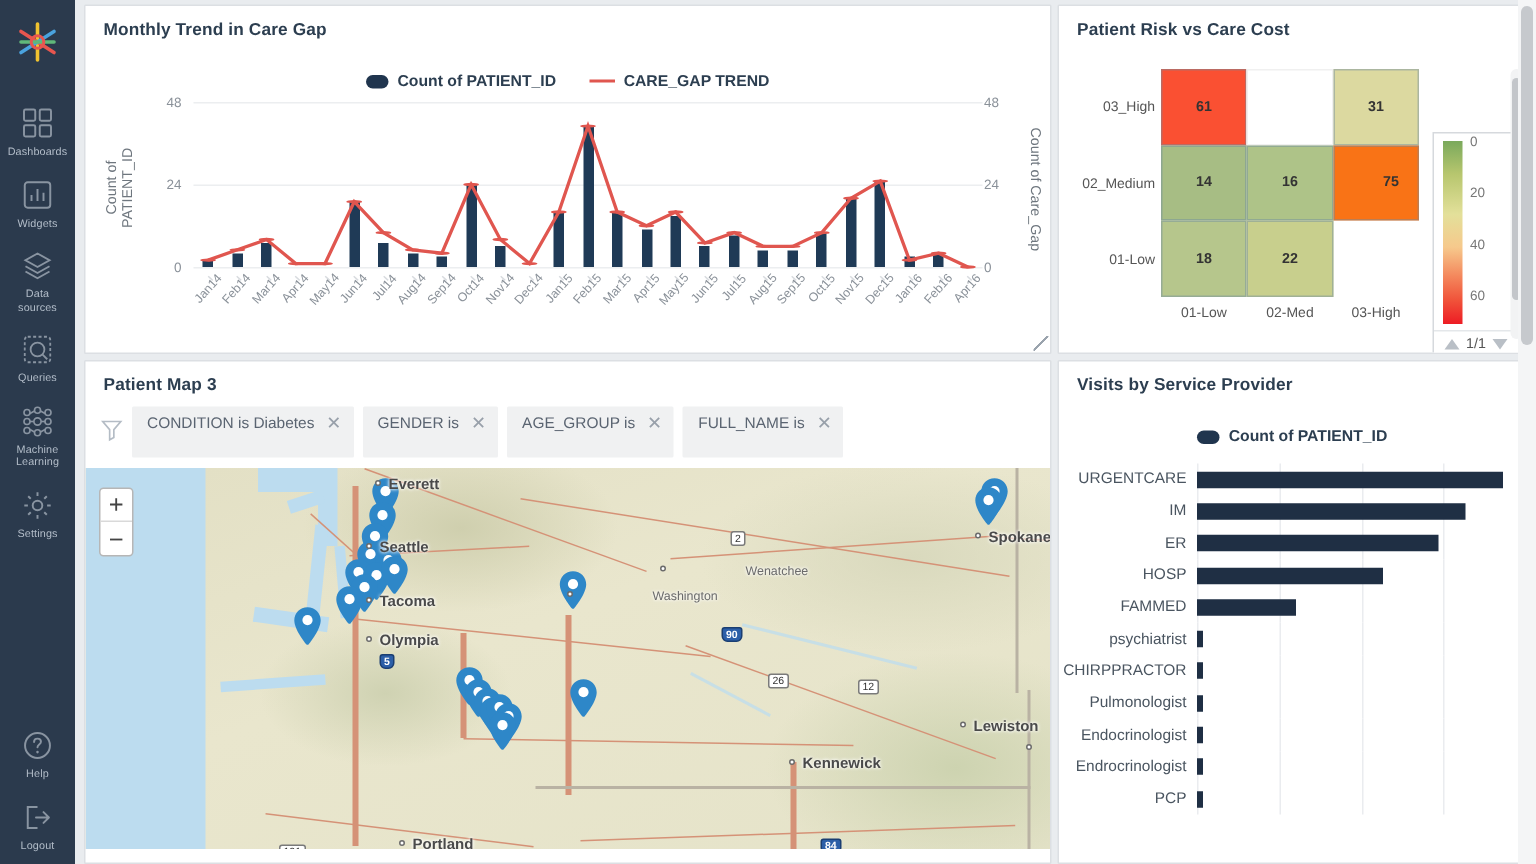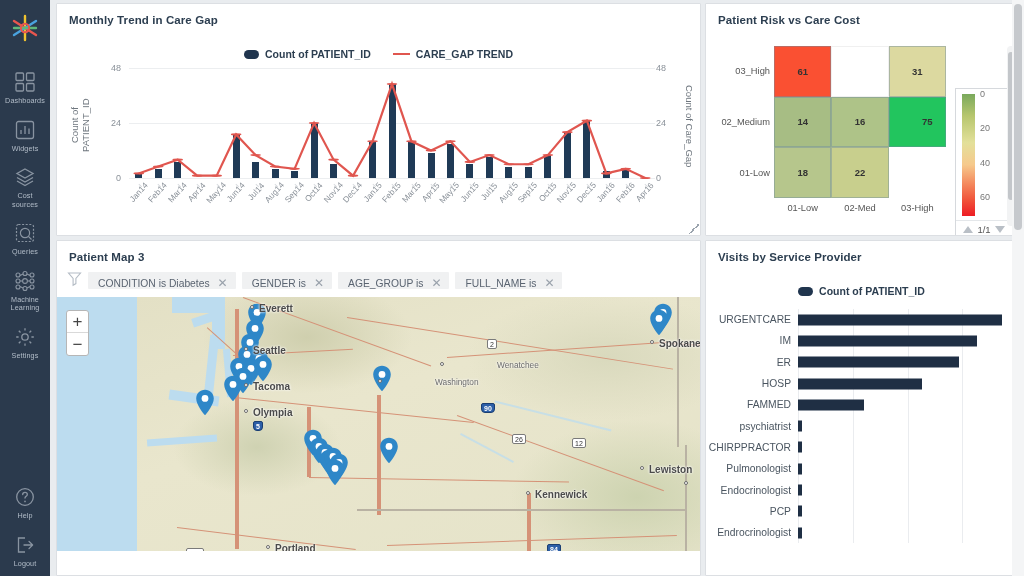--- a/index.html
+++ b/index.html
@@ -150,21 +150,21 @@
     position: absolute; right: 2px; top: 6px; width: 8px; height: 180px;
     background: #f2f3f4; border-radius: 4px;
   }
   .heat-scroll i { display: block; margin: 6px 1px; width: 6px; height: 148px; background: #c3c6ca; border-radius: 3px; }
 
   
   #w-map { left: 6px; top: 240px; width: 645px; height: 336px; }
   .filter-row { display: flex; align-items: center; gap: 6px; padding: 8px 0 7px 10px; }
   .chip {
     background: #f0f1f2; color: #5a6471; font-size: 10.3px;
-    padding: 5px 8px 0 10px; display: flex; align-items: center; gap: 8px;
+    padding: 5px 8px 17px 10px; display: flex; align-items: center; gap: 8px;
     border-radius: 1px; cursor: pointer;
   }
   .chip .x { font-size: 12px; color: #98a0aa; line-height: 1; }
   .map-canvas {
     position: relative; width: 100%; height: 254px; overflow: hidden;
     background: #dcd9c4;
   }
   .sea { position: absolute; left: 0; top: 0; width: 118px; height: 100%;
     background: #bcdcef; }
   .land {
@@ -273,21 +273,21 @@
   </div>
 
   <div class="side-item">
     <span class="ic">
       <svg width="22" height="22" viewBox="0 0 22 22" fill="none" stroke="#c3cbd5" stroke-width="1.3">
         <polygon points="11,3 19,7.5 11,12 3,7.5"></polygon>
         <polyline points="3,11.5 11,16 19,11.5"></polyline>
         <polyline points="3,15 11,19.5 19,15"></polyline>
       </svg>
     </span>
-    <span class="lbl">Cost
+    <span class="lbl">Data
 sources</span>
   </div>
 
   <div class="side-item">
     <span class="ic">
       <svg width="22" height="22" viewBox="0 0 22 22" fill="none" stroke="#c3cbd5" stroke-width="1.2">
         <rect x="2.5" y="2.5" width="17" height="17" rx="2" stroke-dasharray="2 1.6"></rect>
         <circle cx="11" cy="11" r="4.6"></circle>
           <line x1="14.4" y1="14.4" x2="17.5" y2="17.5"></line>
       </svg>
@@ -623,21 +623,21 @@
           <div class="hrow-lab" style="top: 31.3333px;">03_High</div>
           <div class="hrow-lab" style="top: 82px;">02_Medium</div>
           <div class="hrow-lab" style="top: 132.667px;">01-Low</div>
         </div>
       <div class="heat-grid" id="heat-grid">
           <div class="hcell" style="background: rgb(250, 80, 50);">61</div>
           <div class="hcell empty" style="background: rgb(255, 255, 255);"></div>
           <div class="hcell" style="background: rgb(220, 217, 160);">31</div>
           <div class="hcell" style="background: rgb(167, 189, 132);">14</div>
           <div class="hcell" style="background: rgb(174, 195, 136);">16</div>
-          <div class="hcell" style="background: #22c55e; padding-left: 20px;">75</div>
+          <div class="hcell" style="background: #f97316; padding-left: 20px;">75</div>
           <div class="hcell" style="background: rgb(182, 198, 140);">18</div>
           <div class="hcell" style="background: rgb(200, 207, 141);">22</div>
         </div>
       <div id="heat-collabels">
           <div class="hcol-lab" style="left: 67.6667px;">01-Low</div>
           <div class="hcol-lab" style="left: 125px;">02-Med</div>
           <div class="hcol-lab" style="left: 182.333px;">03-High</div>
         </div>
 
       <div class="colorbar-box">
@@ -1005,40 +1005,40 @@
           <div class="htrack">
             <div class="hgrid" style="left: 0%;"></div>
             <div class="hgrid" style="left: 25%;"></div>
             <div class="hgrid" style="left: 50%;"></div>
             <div class="hgrid" style="left: 75%;"></div>
             <div class="hgrid" style="left: 100%;"></div>
             <div class="hbar" style="width: 1.66667%; background: rgb(31, 47, 68);"></div>
           </div>
         </div>
         <div class="hrow">
+          <div class="hlabel">Endrocrinologist</div>
+          <div class="htrack">
+            <div class="hgrid" style="left: 0%;"></div>
+            <div class="hgrid" style="left: 25%;"></div>
+            <div class="hgrid" style="left: 50%;"></div>
+            <div class="hgrid" style="left: 75%;"></div>
+            <div class="hgrid" style="left: 100%;"></div>
+            <div class="hbar" style="width: 1.66667%; background: rgb(31, 47, 68);"></div>
+          </div>
+        </div>
+        <div class="hrow">
           <div class="hlabel">PCP</div>
           <div class="htrack">
             <div class="hgrid" style="left: 0%;"></div>
             <div class="hgrid" style="left: 25%;"></div>
             <div class="hgrid" style="left: 50%;"></div>
             <div class="hgrid" style="left: 75%;"></div>
             <div class="hgrid" style="left: 100%;"></div>
             <div class="hbar" style="width: 1.66667%; background: rgb(31, 47, 68);"></div>
           </div>
         </div>
-        <div class="hrow">
-          <div class="hlabel">Endrocrinologist</div>
-          <div class="htrack">
-            <div class="hgrid" style="left: 0%;"></div>
-            <div class="hgrid" style="left: 25%;"></div>
-            <div class="hgrid" style="left: 50%;"></div>
-            <div class="hgrid" style="left: 75%;"></div>
-            <div class="hgrid" style="left: 100%;"></div>
-            <div class="hbar" style="width: 1.66667%; background: rgb(31, 47, 68);"></div>
-          </div>
-        </div>
       </div>
   </div>
 
   <div id="app-scroll">
       <i></i>
     </div>
 </div>
 
 </body></html>

